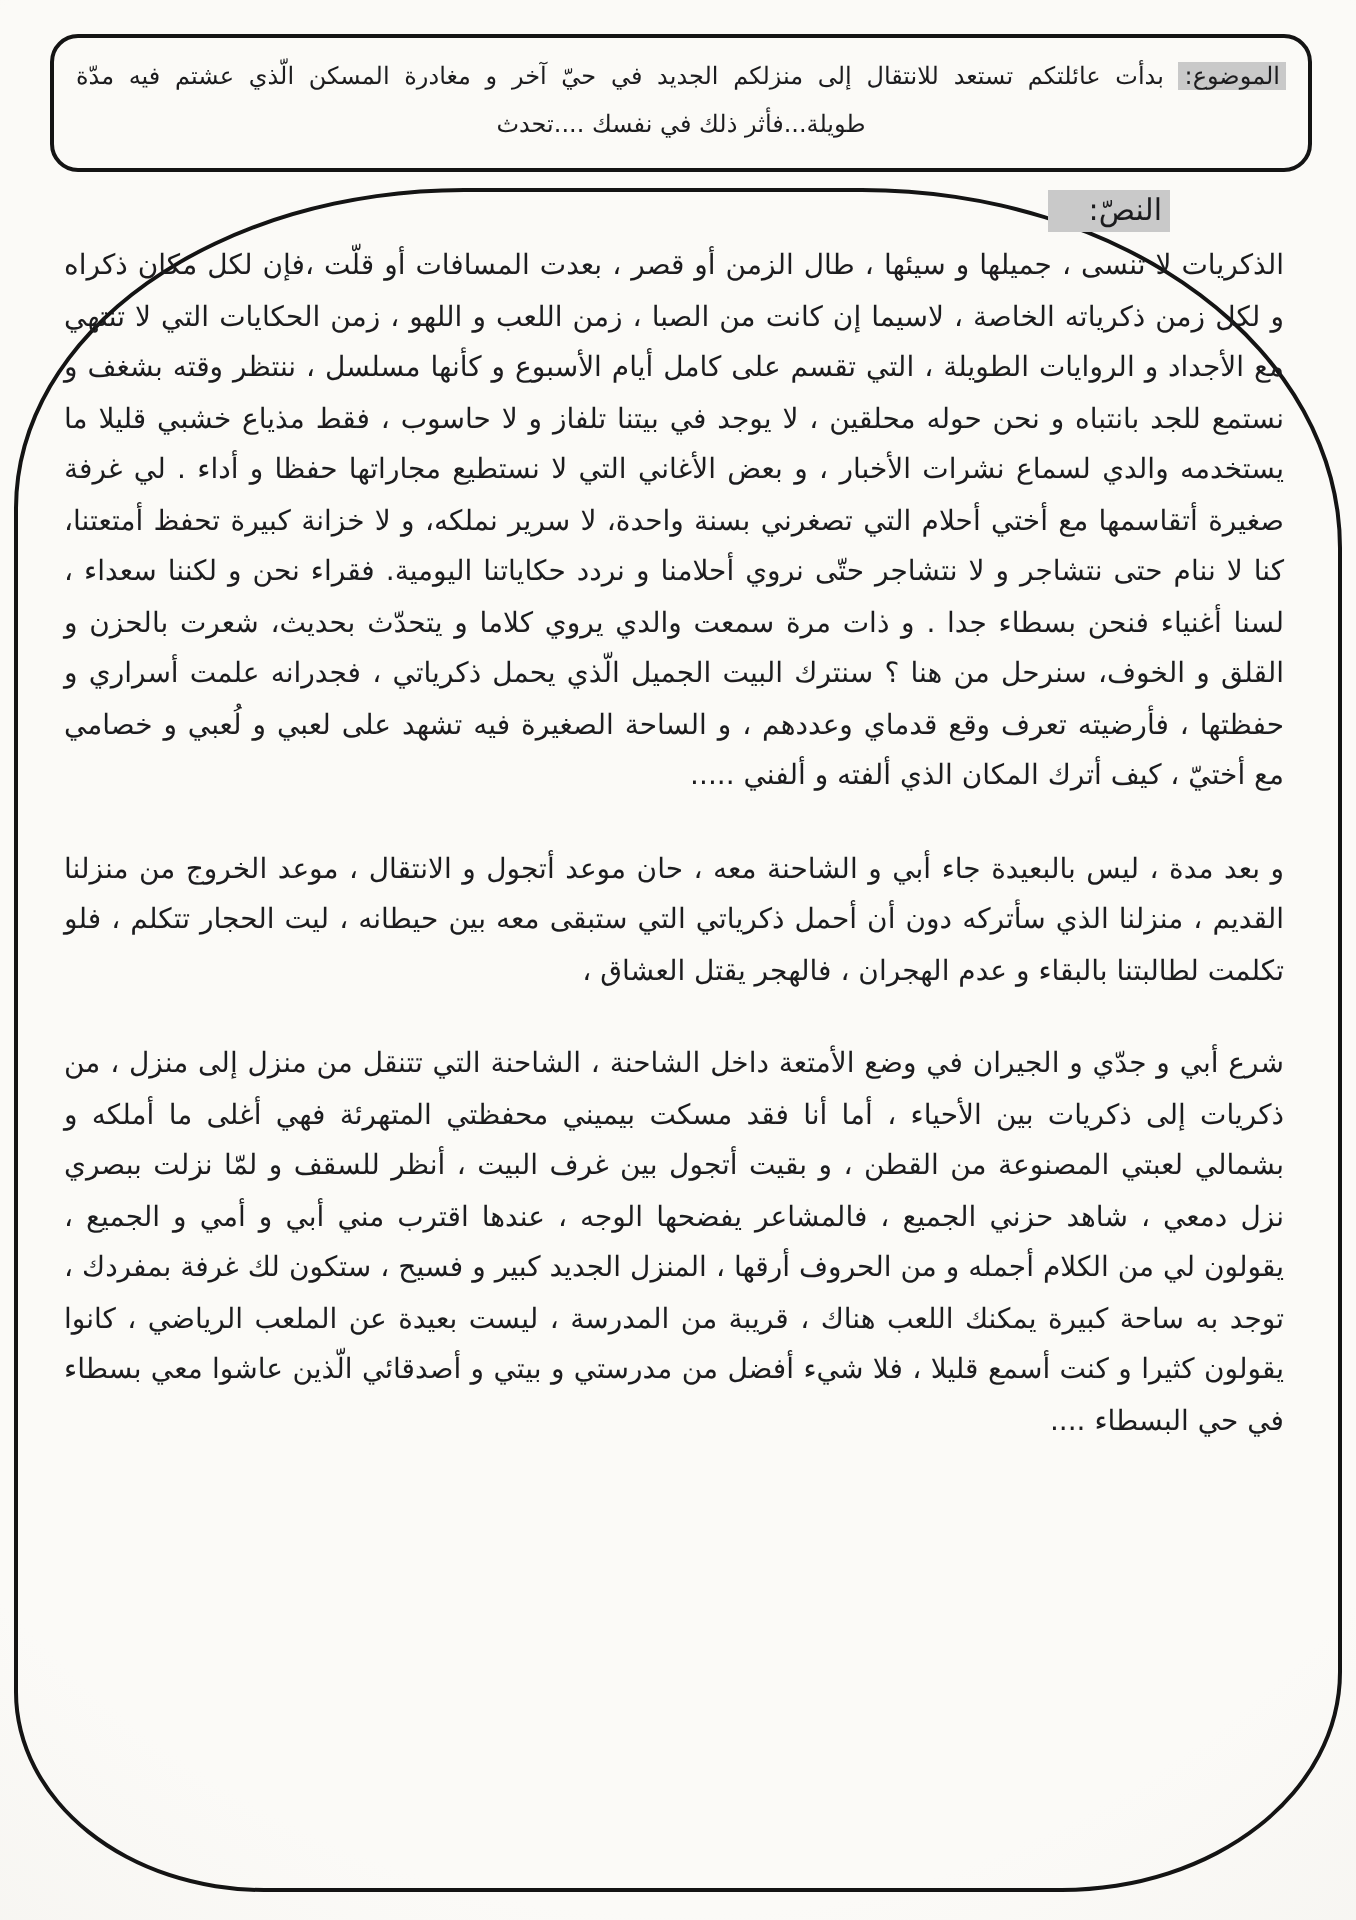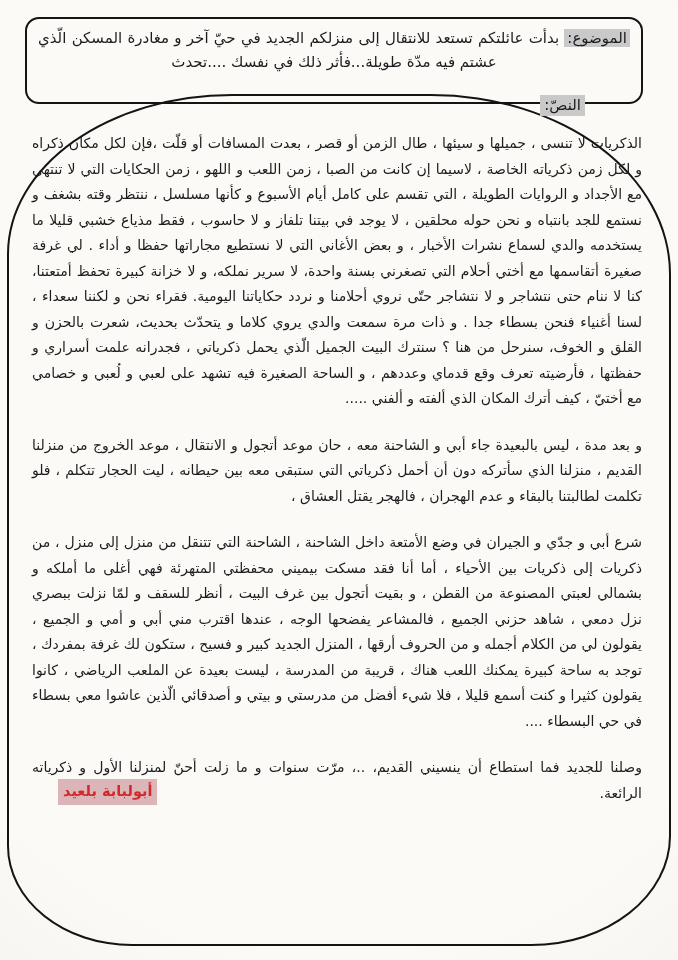--- a/index.html
+++ b/index.html
@@ -15,26 +15,26 @@
     font-family: "DejaVu Sans", sans-serif;
     color: var(--ink, #1c1c1e);
     background:
       radial-gradient(130% 105% at 50% 42%, #fbfaf7 55%, #efede8 92%, #e5e2dc 100%);
   }
 
   
   .topic-box {
     position: absolute;
     top: 17px;
-    right: 35px;
+    right: 22px;
     left: 25px;
     border: 2.5px solid var(--border-ink, #141414);
     border-radius: 14px;
-    padding: 7px 11px 28px 11px;
-    font-size: 15px;
+    padding: 7px 11px 10px 11px;
+    font-size: 12px;
     line-height: 24px;
     text-align: justify;
     text-align-last: center;
     background: transparent;
   }
   .topic-box .hl-gray {
     background: var(--highlight-gray, #c9c9c9);
     padding: 0 3px;
   }
 
@@ -49,27 +49,27 @@
     border-radius: 225px 240px 140px 125px / 160px 180px 110px 100px;
     background: transparent;
   }
 
   .nass-label {
     position: absolute;
     top: 95px;
     right: 93px;
     z-index: 2;
     background: var(--highlight-gray, #c9c9c9);
-    padding: 1px 4px 2px 4px;
+    padding: 1px 4px 2px 20px;
     font-size: 15px;
   }
 
   .essay {
     position: absolute;
-    top: 131px;
+    top: 121px;
     right: 36px;
     left: 32px;
     z-index: 1;
     font-size: 14px;
     line-height: 25.5px;
     text-align: justify;
   }
   .essay p {
     margin: 0 0 21px 0;
   }
@@ -99,17 +99,13 @@
 </div>
 
 <div class="nass-label">النصّ:</div>
 
 <div class="sheet"></div>
 
 <div class="essay">
   <p>الذكريات لا تنسى ، جميلها و سيئها ، طال الزمن أو قصر ، بعدت المسافات أو قلّت ،فإن لكل مكان ذكراه و لكل زمن ذكرياته الخاصة ، لاسيما إن كانت من الصبا ، زمن اللعب و اللهو ، زمن الحكايات التي لا تنتهي مع الأجداد و الروايات الطويلة ، التي تقسم على كامل أيام الأسبوع و كأنها مسلسل ، ننتظر وقته بشغف و نستمع للجد بانتباه و نحن حوله محلقين ، لا يوجد في بيتنا تلفاز و لا حاسوب ، فقط مذياع خشبي قليلا ما يستخدمه والدي لسماع نشرات الأخبار ، و بعض الأغاني التي لا نستطيع مجاراتها حفظا و أداء . لي غرفة صغيرة أتقاسمها مع أختي أحلام التي تصغرني بسنة واحدة، لا سرير نملكه، و لا خزانة كبيرة تحفظ أمتعتنا، كنا لا ننام حتى نتشاجر و لا نتشاجر حتّى نروي أحلامنا و نردد حكاياتنا اليومية. فقراء نحن و لكننا سعداء ، لسنا أغنياء فنحن بسطاء جدا . و ذات مرة سمعت والدي يروي كلاما و يتحدّث بحديث، شعرت بالحزن و القلق و الخوف، سنرحل من هنا ؟ سنترك البيت الجميل الّذي يحمل ذكرياتي ، فجدرانه علمت أسراري و حفظتها ، فأرضيته تعرف وقع قدماي وعددهم ، و الساحة الصغيرة فيه تشهد على لعبي و لُعبي و خصامي مع أختيّ ، كيف أترك المكان الذي ألفته و ألفني .....</p>
   <p>و بعد مدة ، ليس بالبعيدة جاء أبي و الشاحنة معه ، حان موعد أتجول و الانتقال ، موعد الخروج من منزلنا القديم ، منزلنا الذي سأتركه دون أن أحمل ذكرياتي التي ستبقى معه بين حيطانه ، ليت الحجار تتكلم ، فلو تكلمت لطالبتنا بالبقاء و عدم الهجران ، فالهجر يقتل العشاق ،</p>
   <p>شرع أبي و جدّي و الجيران في وضع الأمتعة داخل الشاحنة ، الشاحنة التي تتنقل من منزل إلى منزل ، من ذكريات إلى ذكريات بين الأحياء ، أما أنا فقد مسكت بيميني محفظتي المتهرئة  فهي أغلى ما أملكه و بشمالي لعبتي المصنوعة من القطن ، و بقيت أتجول بين غرف البيت ، أنظر للسقف و لمّا نزلت ببصري نزل دمعي ، شاهد حزني الجميع ، فالمشاعر يفضحها الوجه ، عندها اقترب مني أبي و أمي و الجميع ، يقولون لي من الكلام أجمله و من الحروف أرقها ، المنزل الجديد كبير و فسيح ، ستكون لك غرفة بمفردك ، توجد به ساحة كبيرة يمكنك اللعب هناك ، قريبة من المدرسة ، ليست بعيدة عن الملعب الرياضي ، كانوا يقولون كثيرا و كنت أسمع قليلا ،  فلا شيء أفضل من مدرستي و بيتي و أصدقائي الّذين عاشوا معي بسطاء في حي البسطاء ....</p>
-  <div class="para-last-wrap">
-    <p>وصلنا للجديد فما استطاع أن ينسيني القديم، ..، مرّت سنوات و ما زلت أحنّ لمنزلنا الأول و ذكرياته الرائعة.</p>
-    <span class="signature-stamp">أبولبابة بلعيد</span>
-  </div>
 </div>
 
 </body></html>

